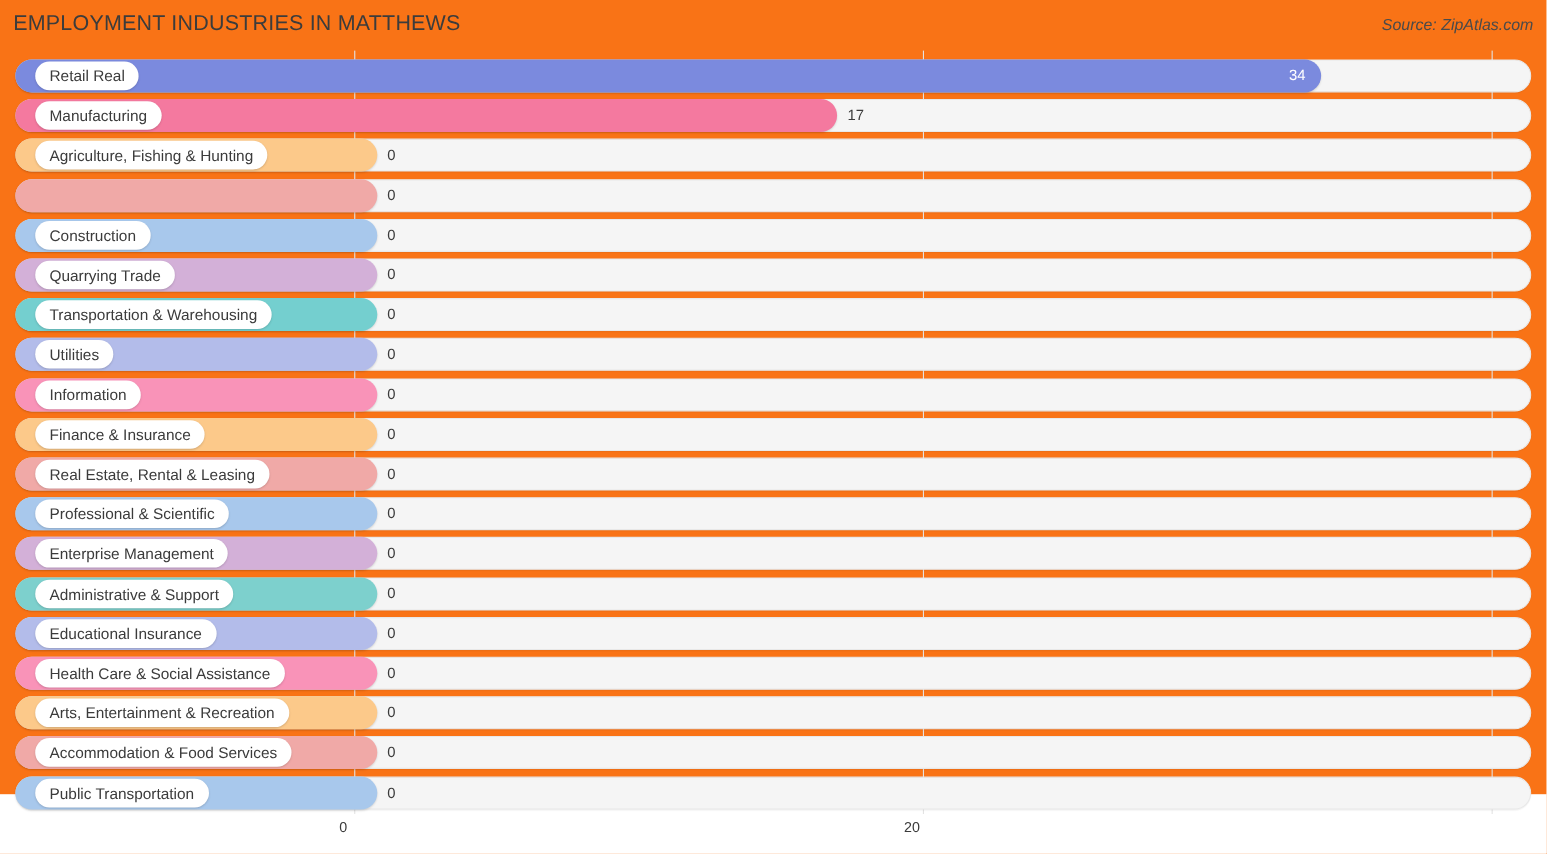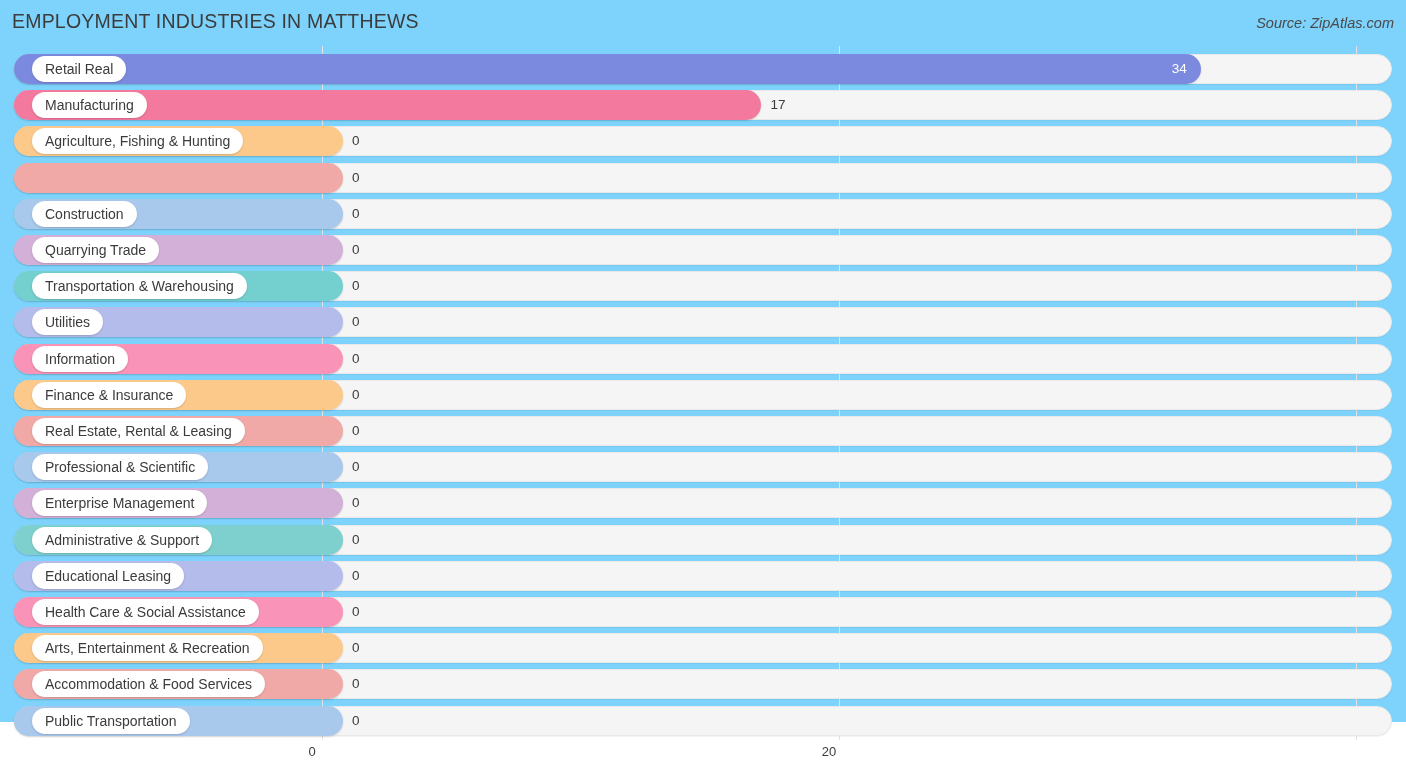--- a/index.html
+++ b/index.html
@@ -5,21 +5,21 @@
   * { box-sizing: border-box; margin: 0; padding: 0; }
   html, body {
     width: 1406px; height: 776px;
     background: #ffffff;
     font-family: "Liberation Sans", sans-serif;
     overflow: hidden;
   }
   #page {
     position: relative;
     width: 1406px; height: 722px;
-    background: #7dd3fc;
+    background: #f97316;
   }
 
   
   #header {
     position: absolute; left: 0; top: 0;
     width: 1406px; height: 46px;
   }
   #chart-title {
     position: absolute; left: 12px; top: 10px;
     font-size: 19.5px; color: #3c3c3c;
@@ -190,21 +190,21 @@
       <div class="row" style="top: 478.6px;">
         <div class="track"></div>
         <div class="bar" style="width: 329px; background: rgb(125, 208, 205);"></div>
         <span class="bar-value-out" style="left: 338px;">0</span>
         <span class="label-pill">Administrative &amp; Support</span>
       </div>
       <div class="row" style="top: 514.8px;">
         <div class="track"></div>
         <div class="bar" style="width: 329px; background: rgb(179, 188, 234);"></div>
         <span class="bar-value-out" style="left: 338px;">0</span>
-        <span class="label-pill">Educational Leasing</span>
+        <span class="label-pill">Educational Insurance</span>
       </div>
       <div class="row" style="top: 551px;">
         <div class="track"></div>
         <div class="bar" style="width: 329px; background: rgb(249, 147, 184);"></div>
         <span class="bar-value-out" style="left: 338px;">0</span>
         <span class="label-pill">Health Care &amp; Social Assistance</span>
       </div>
       <div class="row" style="top: 587.2px;">
         <div class="track"></div>
         <div class="bar" style="width: 329px; background: rgb(252, 201, 138);"></div>

